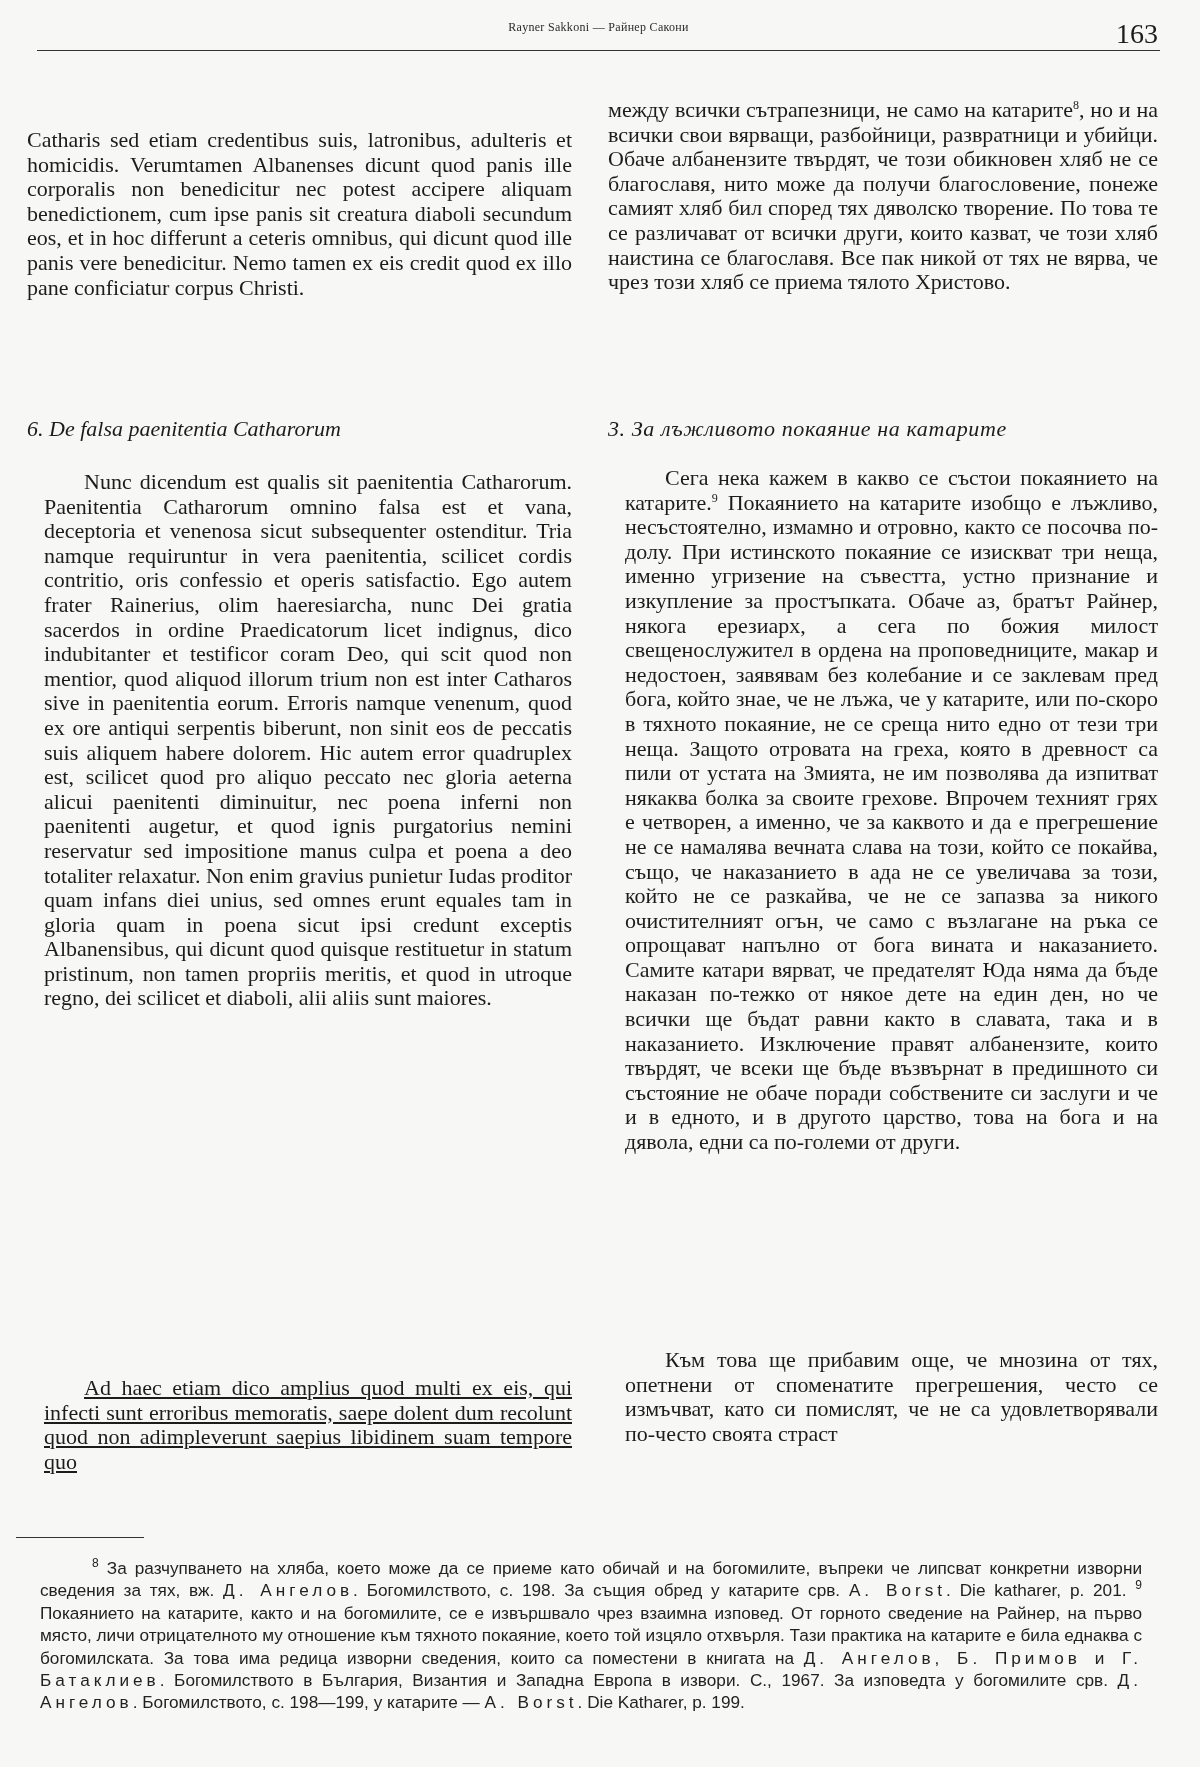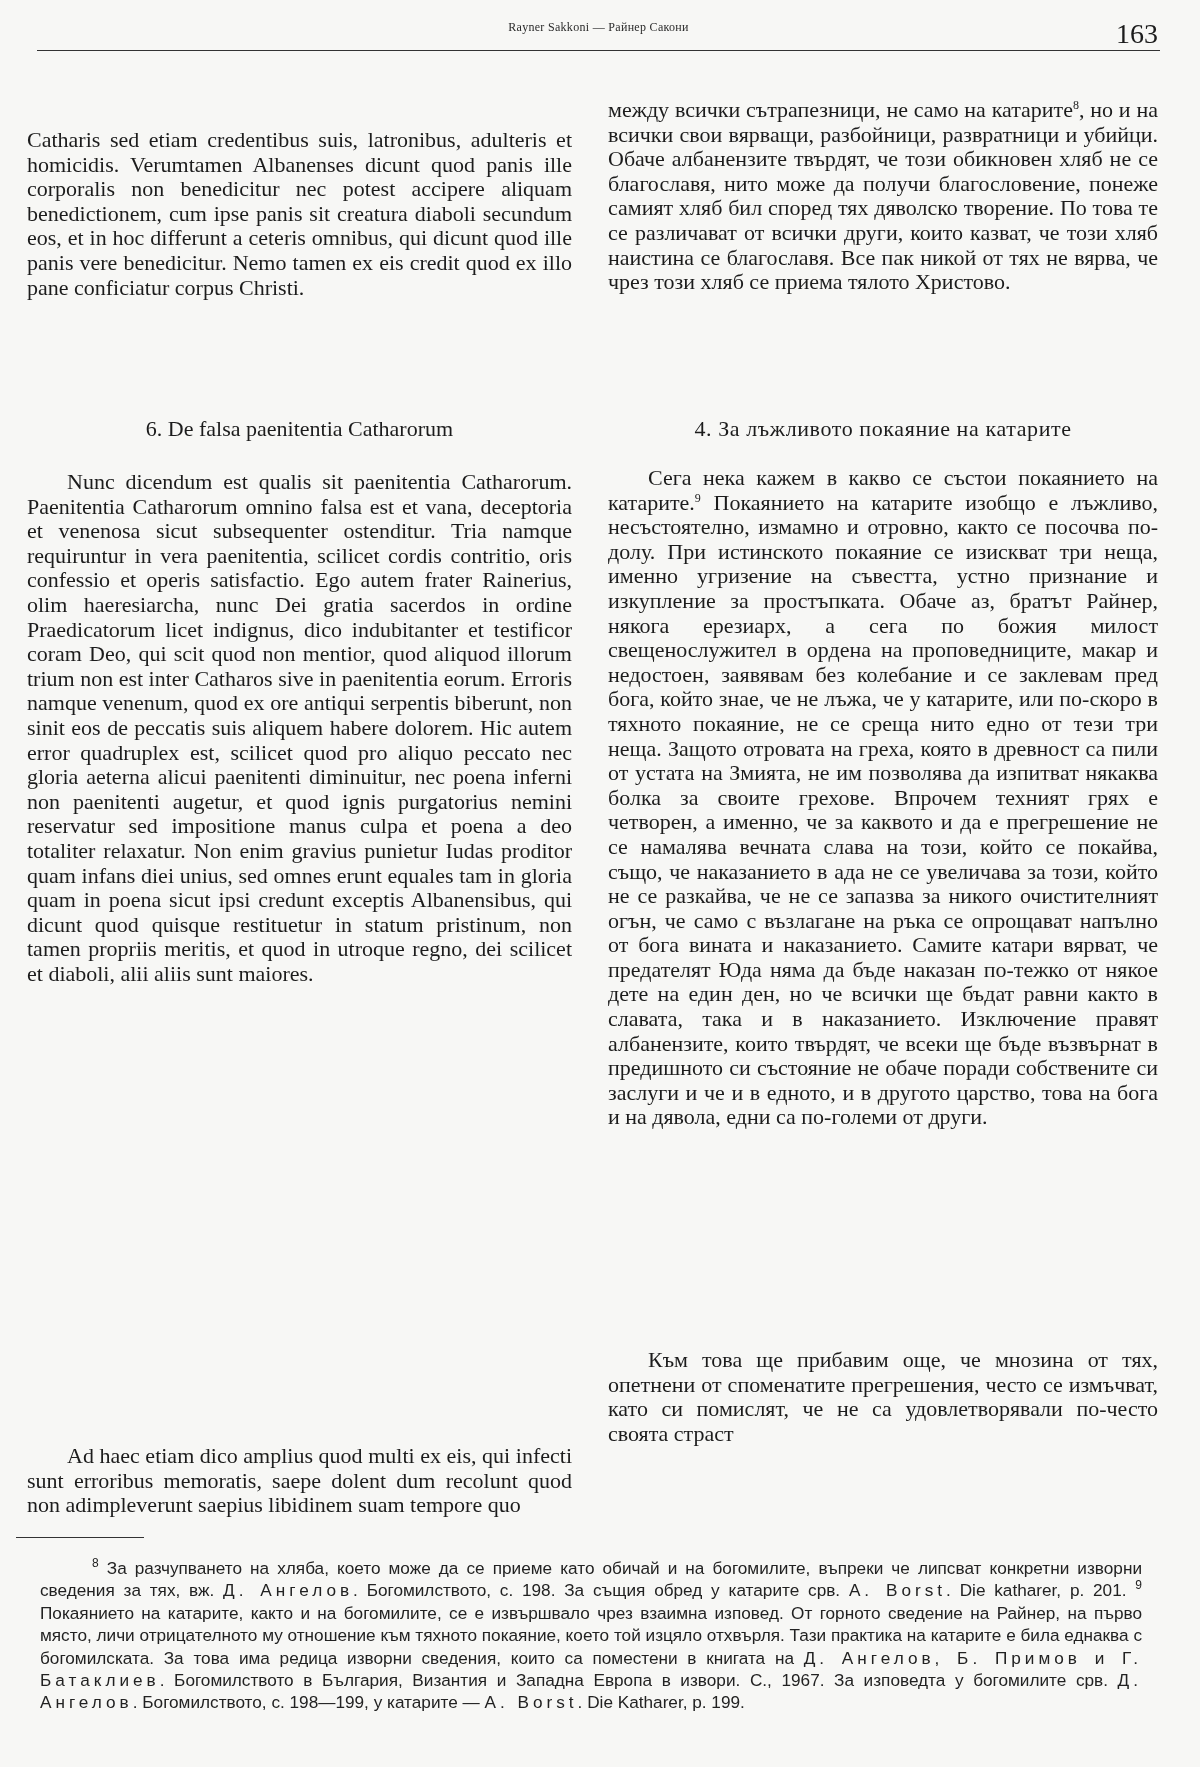--- a/index.html
+++ b/index.html
@@ -9,22 +9,22 @@
   .running-title { position: absolute; left: 0; right: 0; top: 2px; text-align: center;
                    font-size: 12px; letter-spacing: 0.3px; color: #2a2a2a; }
   .page-number { position: absolute; right: 2px; top: 0; font-size: 28px; color: #1c1c1c; }
   .head-rule { position: absolute; left: 37px; top: 50px; width: 1123px; height: 0;
                border-top: 1.5px solid #333; }
   .col { position: absolute; font-size: 22px; line-height: 24.6px; text-align: justify;
          hyphens: manual; }
   .col.left { left: 27px; width: 545px; }
   .col.right { left: 608px; width: 550px; }
   .col p { margin: 0; }
-  .col p.indent { text-indent: 40px; }
-  .section-heading { position: absolute; font-size: 22px; text-align: center; }
+  .col p.indent { text-indent: 40px; margin-left: 17px; }
+  .section-heading { position: absolute; font-style: italic; font-size: 22px; }
   .section-heading.left { left: 27px; width: 545px; top: 416px; }
   .section-heading.right { left: 608px; width: 550px; top: 416px; letter-spacing: 0.6px; }
   sup { font-size: 12px; line-height: 0; vertical-align: super; }
   .fn-rule { position: absolute; left: 16px; top: 1537px; width: 128px; border-top: 1.5px solid #333; }
   .footnotes { position: absolute; left: 22px; top: 1539px; width: 1138px; font-size: 17.2px;
                line-height: 22.4px; text-align: justify; font-family: "Liberation Sans", "DejaVu Sans", sans-serif;
                color: #222; }
   .footnotes p { margin: 18px; text-indent: 52px; }
   .spaced { letter-spacing: 4px; }
 </style>
@@ -40,29 +40,29 @@
 <div class="col left" style="top:80px;margin-top:48px;">
   <p>Catharis sed etiam credentibus suis, latronibus, adulteris et homicidis. Verumtamen Albanenses dicunt quod panis ille corporalis non benedicitur nec potest accipere aliquam benedictionem, cum ipse panis sit creatura diaboli secundum eos, et in hoc differunt a ceteris omnibus, qui dicunt quod ille panis vere benedicitur. Nemo tamen ex eis credit quod ex illo pane conficiatur corpus Christi.</p>
 </div>
 
 <div class="section-heading left">6. De falsa paenitentia Catharorum</div>
 
 <div class="col left" style="top:470px;">
   <p class="indent">Nunc dicendum est qualis sit paenitentia Catharorum. Paenitentia Catharorum omnino falsa est et vana, deceptoria et venenosa sicut subsequenter ostenditur. Tria namque requiruntur in vera paenitentia, scilicet cordis contritio, oris confessio et operis satisfactio. Ego autem frater Rainerius, olim haeresiarcha, nunc Dei gratia sacerdos in ordine Praedicatorum licet indignus, dico indubitanter et testificor coram Deo, qui scit quod non mentior, quod aliquod illorum trium non est inter Catharos sive in paenitentia eorum. Erroris namque venenum, quod ex ore antiqui serpentis biberunt, non sinit eos de peccatis suis aliquem habere dolorem. Hic autem error quadruplex est, scilicet quod pro aliquo peccato nec gloria aeterna alicui paenitenti diminuitur, nec poena inferni non paenitenti augetur, et quod ignis purgatorius nemini reservatur sed impositione manus culpa et poena a deo totaliter relaxatur. Non enim gravius punietur Iudas proditor quam infans diei unius, sed omnes erunt equales tam in gloria quam in poena sicut ipsi credunt exceptis Albanensibus, qui dicunt quod quisque restituetur in statum pristinum, non tamen propriis meritis, et quod in utroque regno, dei scilicet et diaboli, alii aliis sunt maiores.</p>
 </div>
 
-<div class="col left" style="top:1444px;">
+<div class="col left" style="top:1376px;text-decoration:underline;">
   <p class="indent">Ad haec etiam dico amplius quod multi ex eis, qui infecti sunt erroribus memoratis, saepe dolent dum recolunt quod non adimpleverunt saepius libidinem suam tempore quo</p>
 </div>
 
 <div class="col right" style="top:98px;">
   <p><span>между всички сътрапезници, не само на катарите</span><sup>8</sup><span>, но и на всички свои вярващи, разбойници, развратници и убийци. Обаче албанензите твърдят, че този обикновен хляб не се благославя, нито може да получи благословение, понеже самият хляб бил според тях дяволско творение. По това те се различават от всички други, които казват, че този хляб наистина се благославя. Все пак никой от тях не вярва, че чрез този хляб се приема тялото Христово.</span></p>
 </div>
 
-<div class="section-heading right">4. За лъжливото покаяние на катарите</div>
+<div class="section-heading right">3. За лъжливото покаяние на катарите</div>
 
 <div class="col right" style="top:466px;">
   <p class="indent"><span>Сега нека кажем в какво се състои покаянието на катарите.</span><sup>9</sup><span> Покаянието на катарите изобщо е лъжливо, несъстоятелно, измамно и отровно, както се посочва по-долу. При истинското покаяние се изискват три неща, именно угризение на съвестта, устно признание и изкупление за простъпката. Обаче аз, братът Райнер, някога ерезиарх, а сега по божия милост свещенослужител в ордена на проповедниците, макар и недостоен, заявявам без колебание и се заклевам пред бога, който знае, че не лъжа, че у катарите, или по-скоро в тяхното покаяние, не се среща нито едно от тези три неща. Защото отровата на греха, която в древност са пили от устата на Змията, не им позволява да изпитват някаква болка за своите грехове. Впрочем техният грях е четворен, а именно, че за каквото и да е прегрешение не се намалява вечната слава на този, който се покайва, също, че наказанието в ада не се увеличава за този, който не се разкайва, че не се запазва за никого очистителният огън, че само с възлагане на ръка се опрощават напълно от бога вината и наказанието. Самите катари вярват, че предателят Юда няма да бъде наказан по-тежко от някое дете на един ден, но че всички ще бъдат равни както в славата, така и в наказанието. Изключение правят албанензите, които твърдят, че всеки ще бъде възвърнат в предишното си състояние не обаче поради собствените си заслуги и че и в едното, и в другото царство, това на бога и на дявола, едни са по-големи от други.</span></p>
 </div>
 
 <div class="col right" style="top:1348px;">
   <p class="indent">Към това ще прибавим още, че мнозина от тях, опетнени от споменатите прегрешения, често се измъчват, като си помислят, че не са удовлетворявали по-често своята страст</p>
 </div>
 
 <div class="fn-rule"></div>

